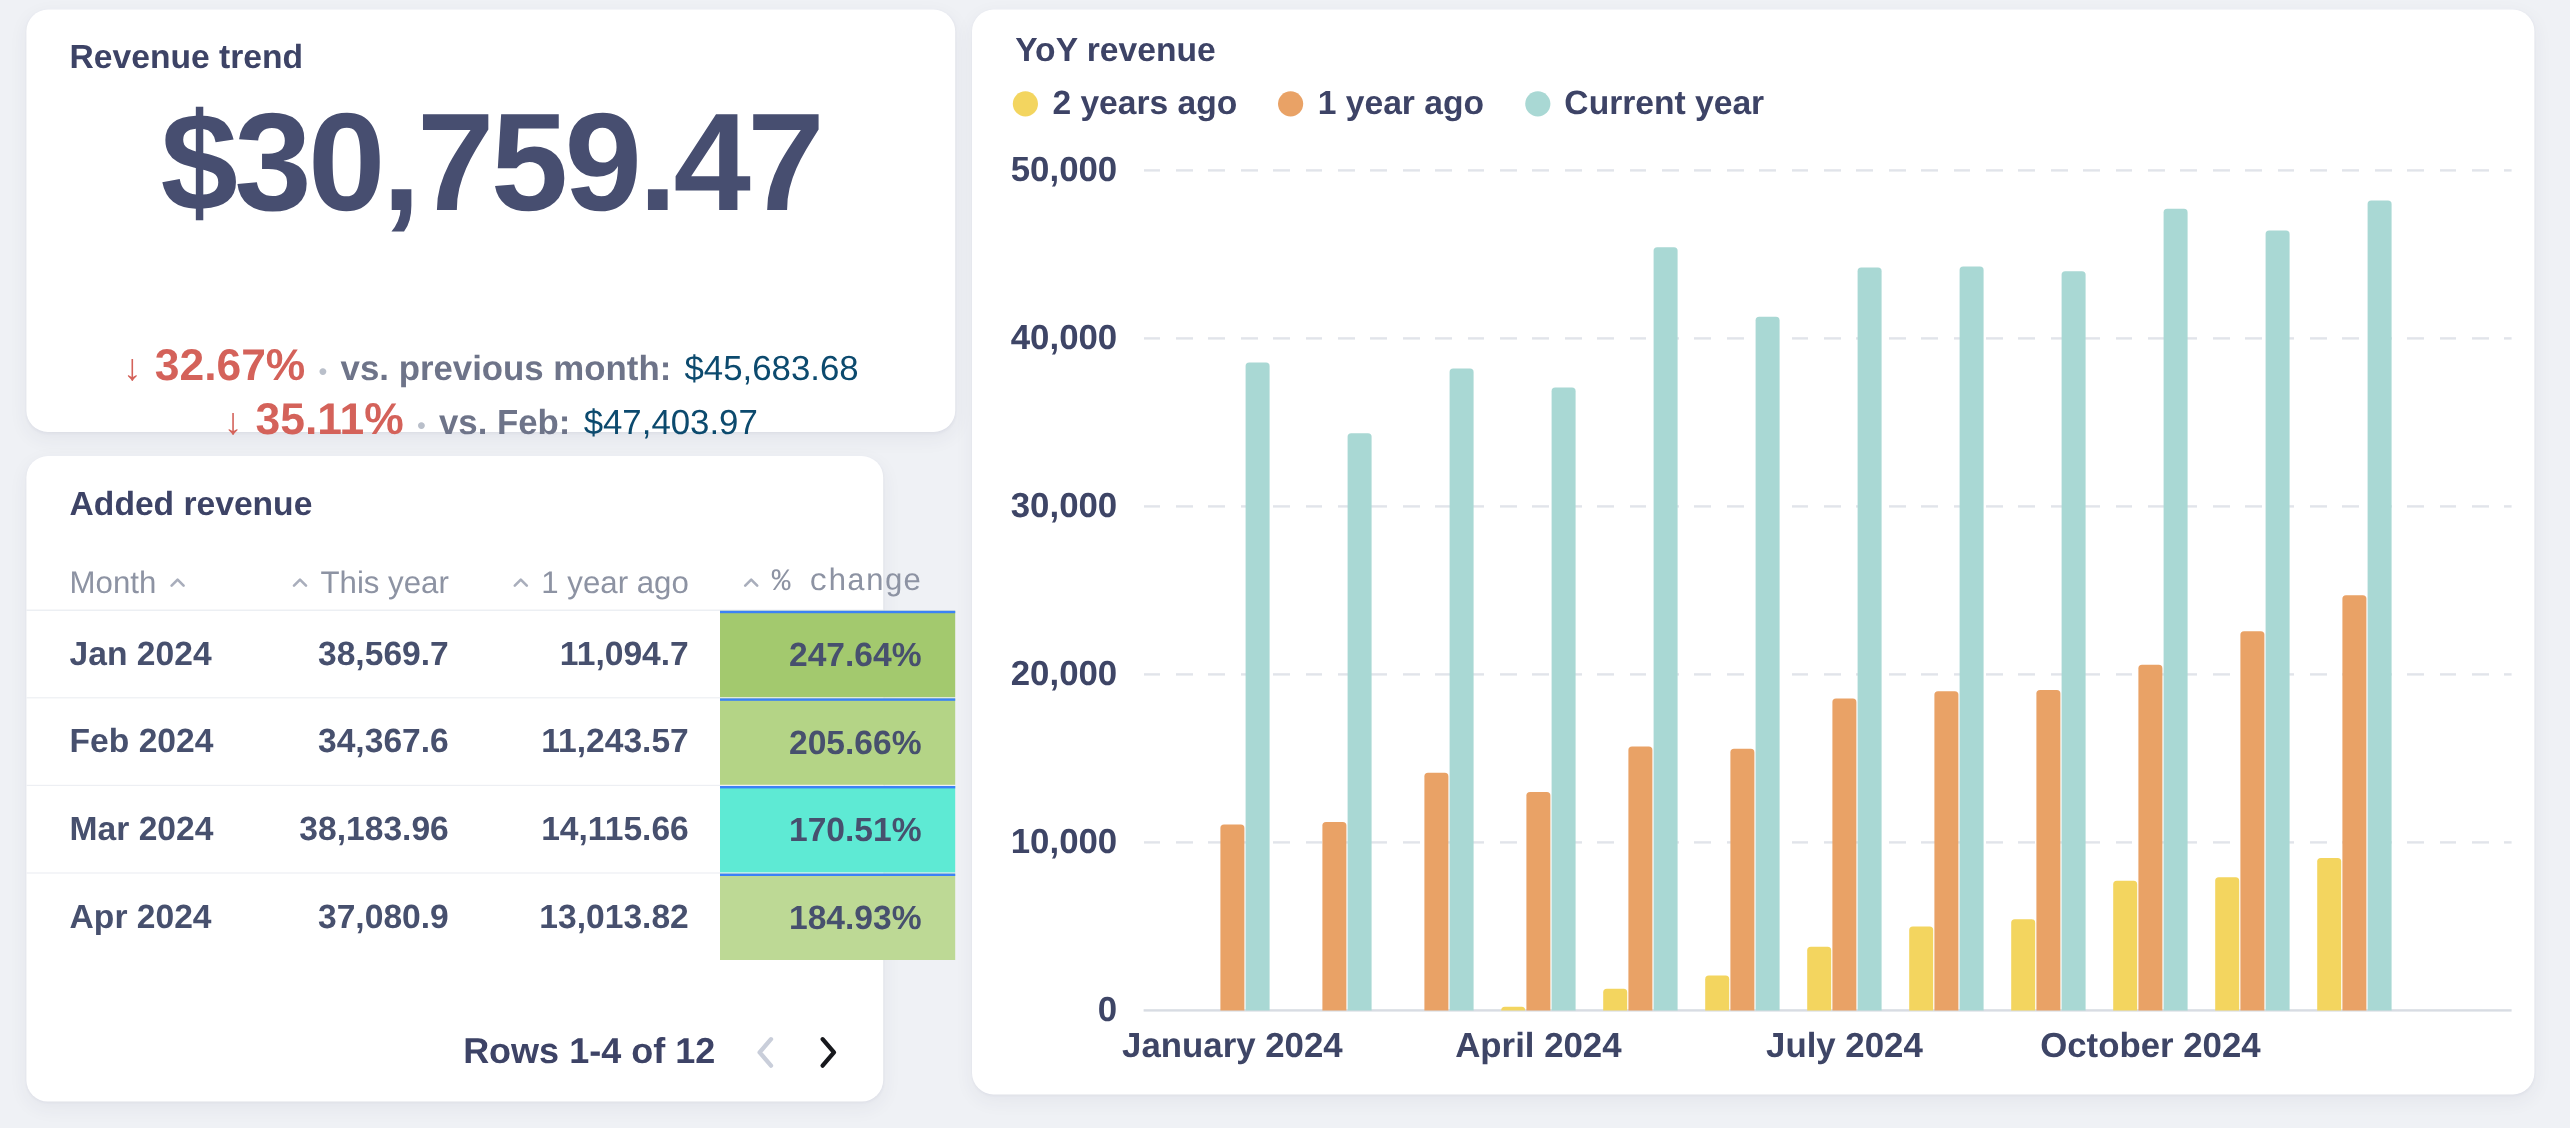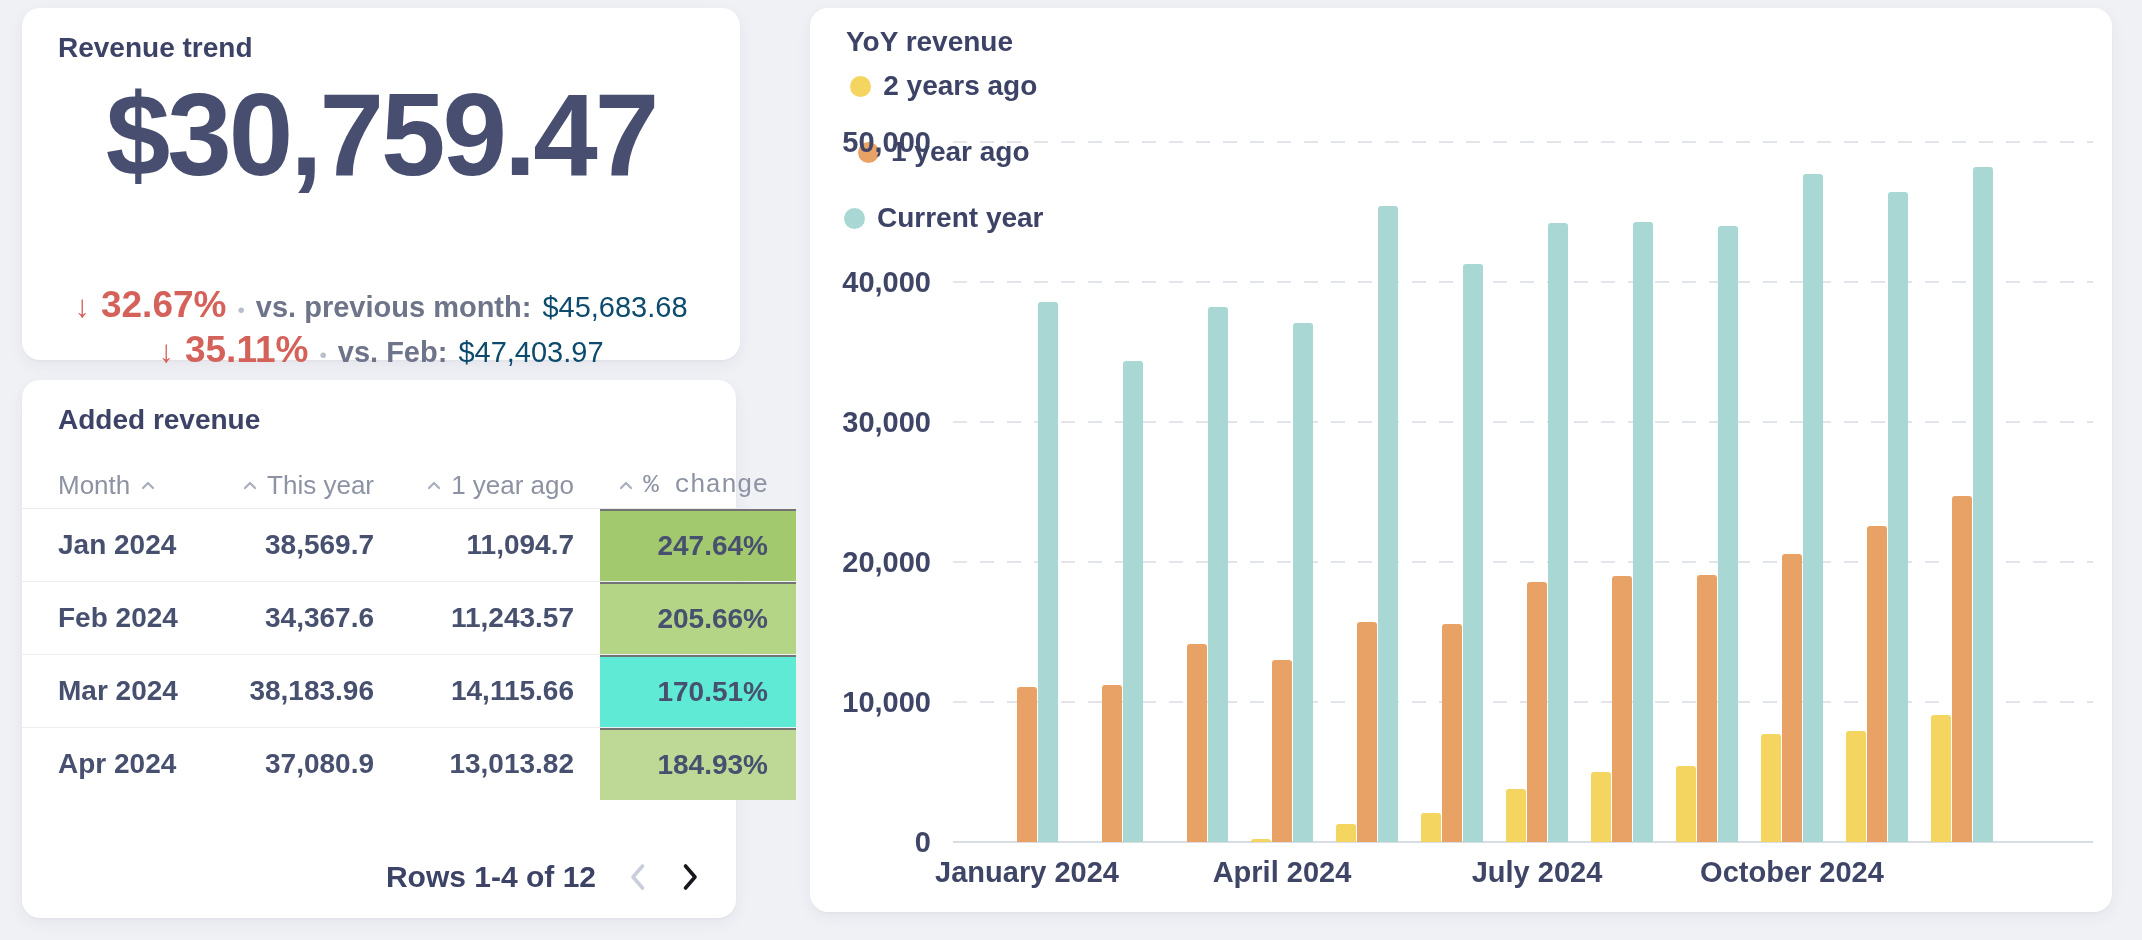--- a/index.html
+++ b/index.html
@@ -6,21 +6,21 @@
   body{
     width:2142px;height:940px;position:relative;
     background:#eff1f5;
     font-family:"Liberation Sans",sans-serif;
     color:#3e4566;
   }
   .card{
     position:absolute;background:#ffffff;border-radius:18px;
     box-shadow:0 1px 2px rgba(45,55,90,.04),0 5px 16px rgba(45,55,90,.06);
   }
-  #card-revenue{left:22px;top:8px;width:718px;height:352px;}
+  #card-revenue{left:22px;top:8px;width:774px;height:352px;}
   #card-table{left:22px;top:380px;width:714px;height:538px;}
   #card-chart{left:810px;top:8px;width:1302px;height:904px;}
   .card-title{position:absolute;left:36px;top:24px;margin:0;font-size:28px;font-weight:700;color:#3d4366;}
 
   
   .big-value{
     position:absolute;top:64px;left:0;width:100%;text-align:center;
     font-size:116px;font-weight:700;color:#474e70;letter-spacing:-3px;line-height:1.1;
   }
   .period{position:absolute;top:232px;left:0;width:100%;text-align:center;
@@ -39,28 +39,28 @@
   .thead-row{height:46px;border-bottom:1px solid #e8ebf0;
     font-size:26px;font-weight:500;color:#8d93a3;}
   .trow{height:72px;font-size:28px;font-weight:700;color:#47506e;}
   .trow + .trow{border-top:1px solid #edeff3;}
   .c0{padding-left:36px;display:flex;align-items:center;gap:10px;}
   .c1{text-align:right;justify-self:stretch;}
   .c2{text-align:right;padding-right:26px;}
   .c3{height:100%;display:flex;align-items:center;justify-content:flex-end;padding-right:28px;box-sizing:border-box;}
   .thead-row .c1,.thead-row .c2,.thead-row .c3{display:flex;align-items:center;justify-content:flex-end;gap:9px;}
   .thead-row .c3{background:none;font-family:Liberation Mono, monospace;}
-  .trow .c3{border-top:2px solid #737373;}
+  .trow .c3{border-top:2px solid #3b82f6;}
   .caret{flex:0 0 auto;}
   .pager{position:absolute;right:34px;bottom:24px;display:flex;align-items:center;gap:30px;}
   .pager-label{font-size:30px;font-weight:700;color:#3d4366;}
   .pager-btn{background:none;border:none;padding:0;cursor:pointer;display:flex;align-items:center;}
 
   
-  .legend{position:absolute;left:34px;top:62px;display:flex;gap:34px;align-items:center;flex-direction:column;}
+  .legend{position:absolute;left:34px;top:62px;display:flex;gap:34px;align-items:center;}
   .legend-item{display:flex;align-items:center;gap:12px;font-size:28px;font-weight:700;color:#3d4366;}
   .legend-dot{width:21px;height:21px;border-radius:50%;flex:0 0 auto;}
   .plot{position:absolute;left:143px;top:134px;width:1140px;height:700px;}
   .gridline{position:absolute;left:0;right:0;height:2px;
     background:repeating-linear-gradient(90deg,#e1e4ea 0 14px,transparent 14px 27px);}
   .baseline{position:absolute;left:0;right:0;bottom:-1px;height:2px;background:#d8dce3;}
   .ylab{position:absolute;right:calc(100% + 22px);width:130px;text-align:right;
     font-size:29px;font-weight:600;color:#3e4566;white-space:nowrap;}
   .xlab{position:absolute;top:calc(100% + 14px);width:260px;text-align:center;
     font-size:29px;font-weight:700;color:#3e4566;white-space:nowrap;}

